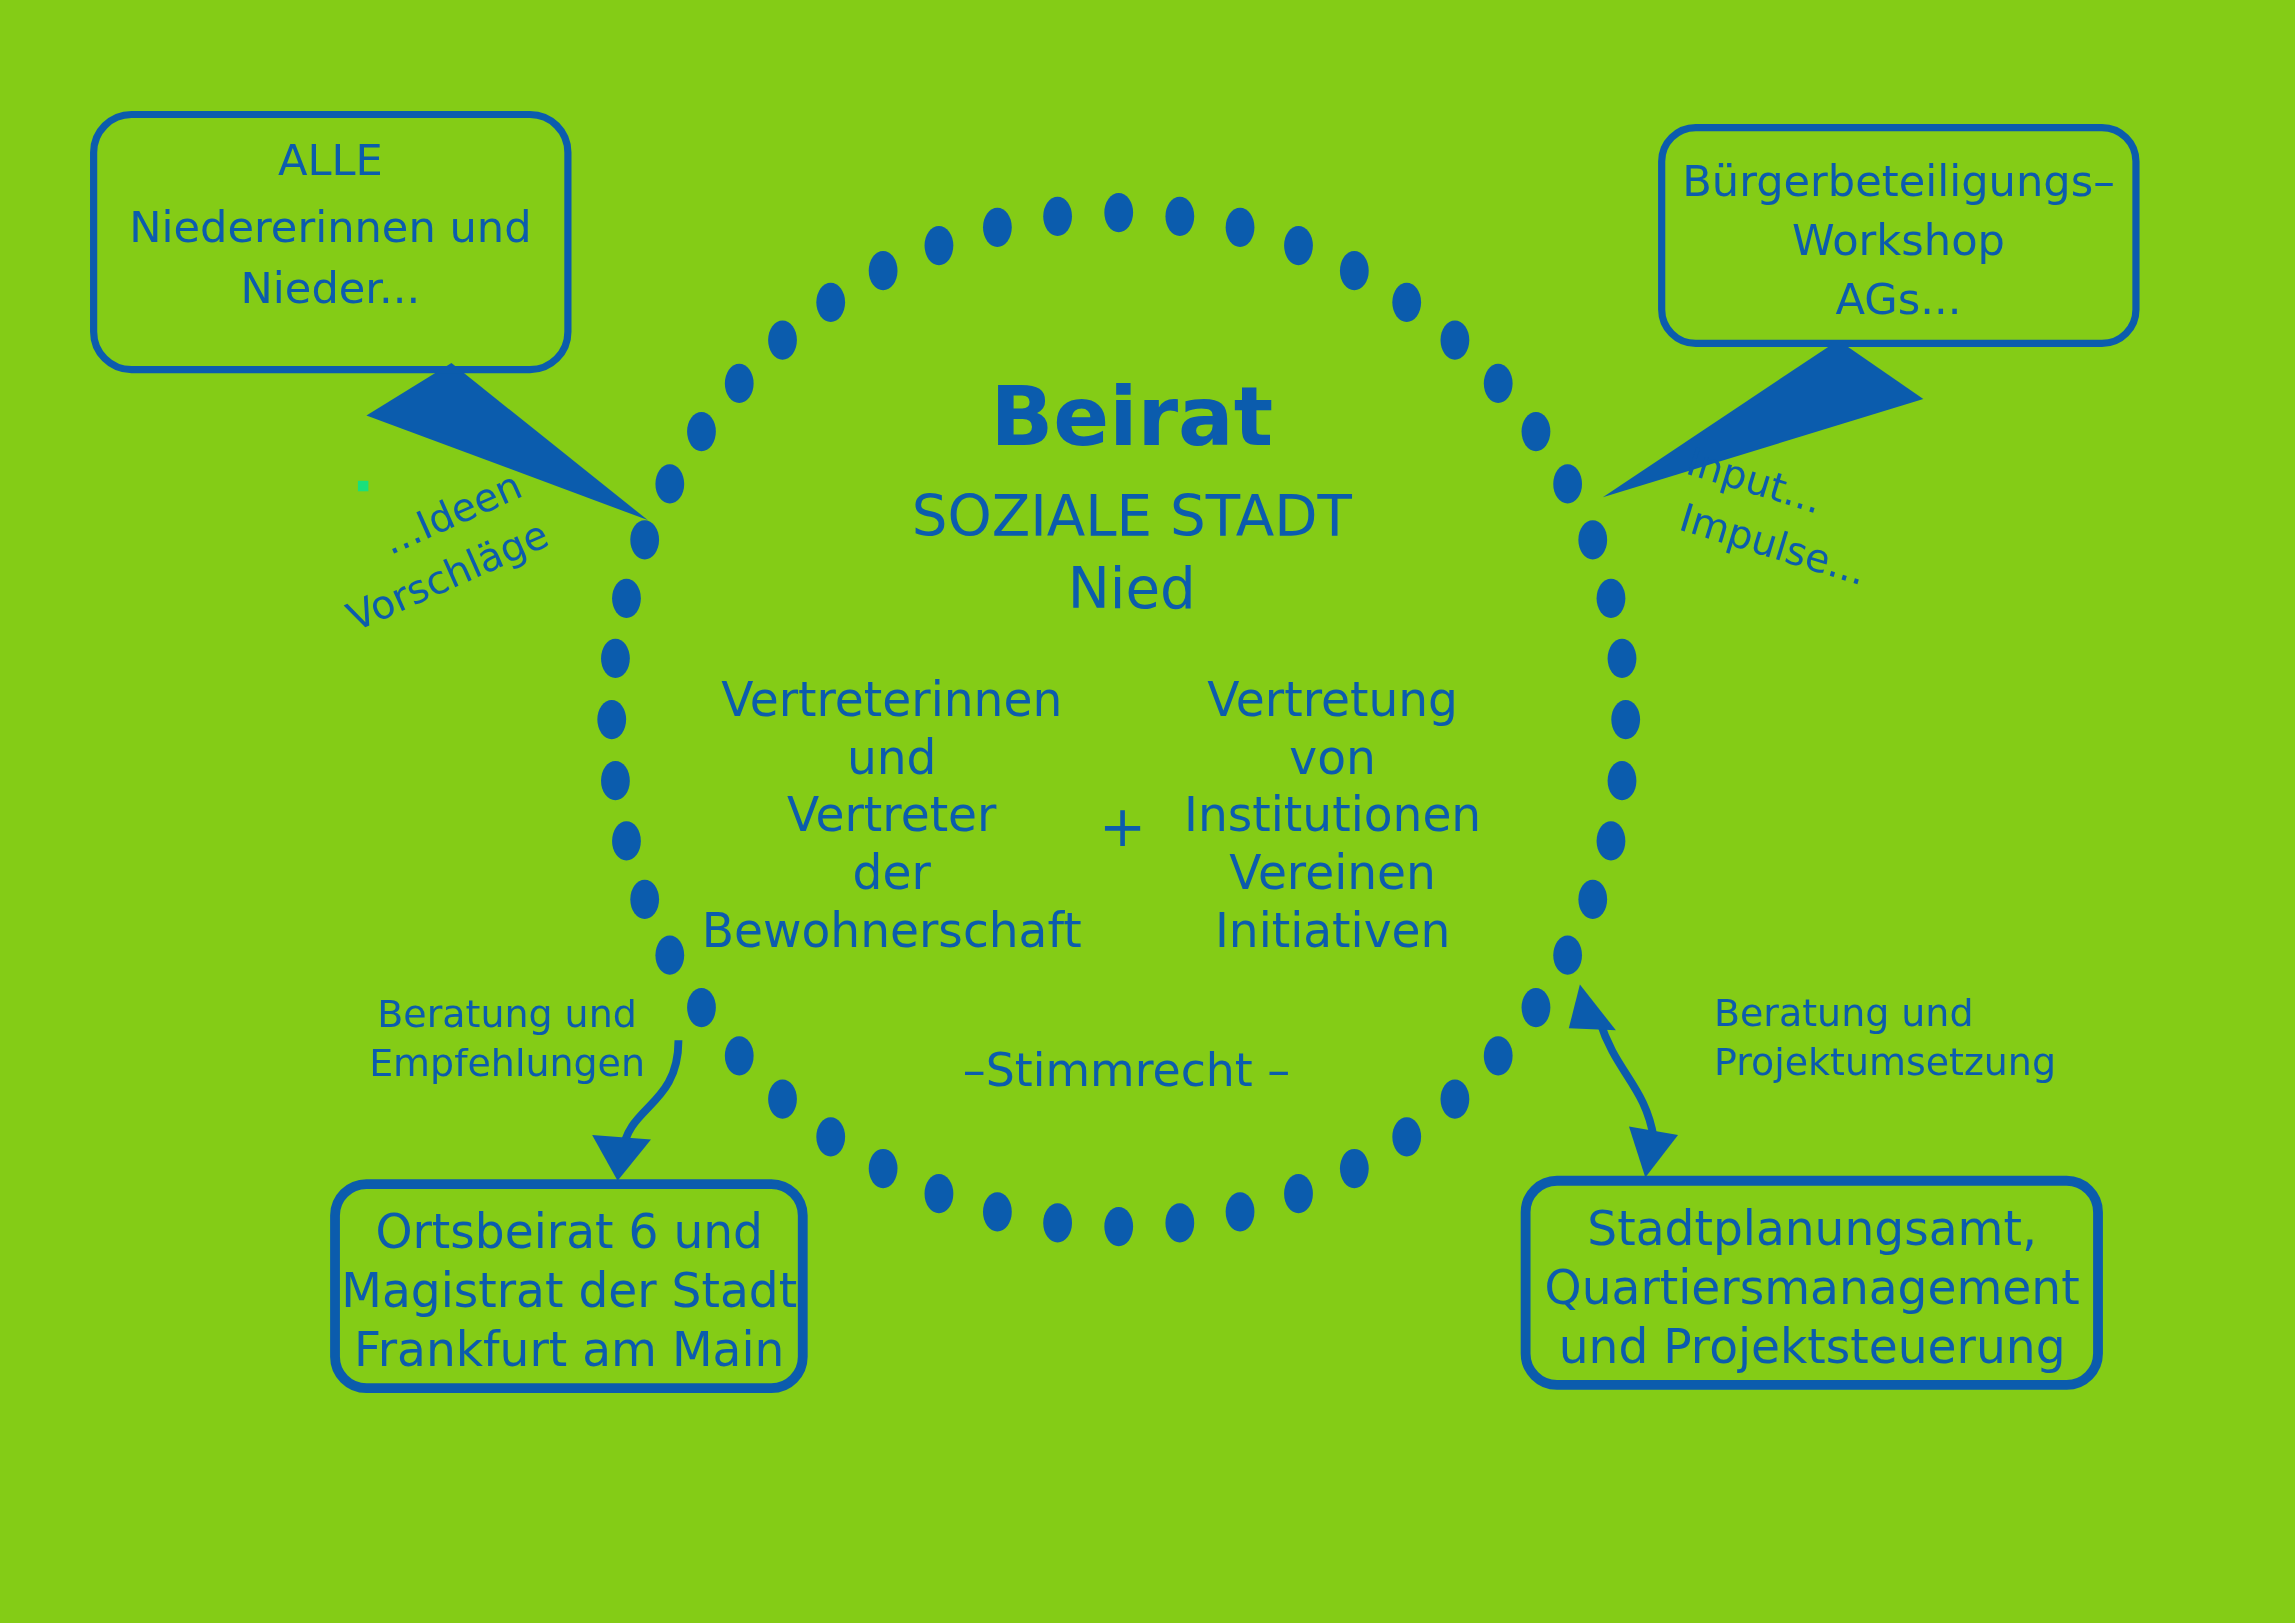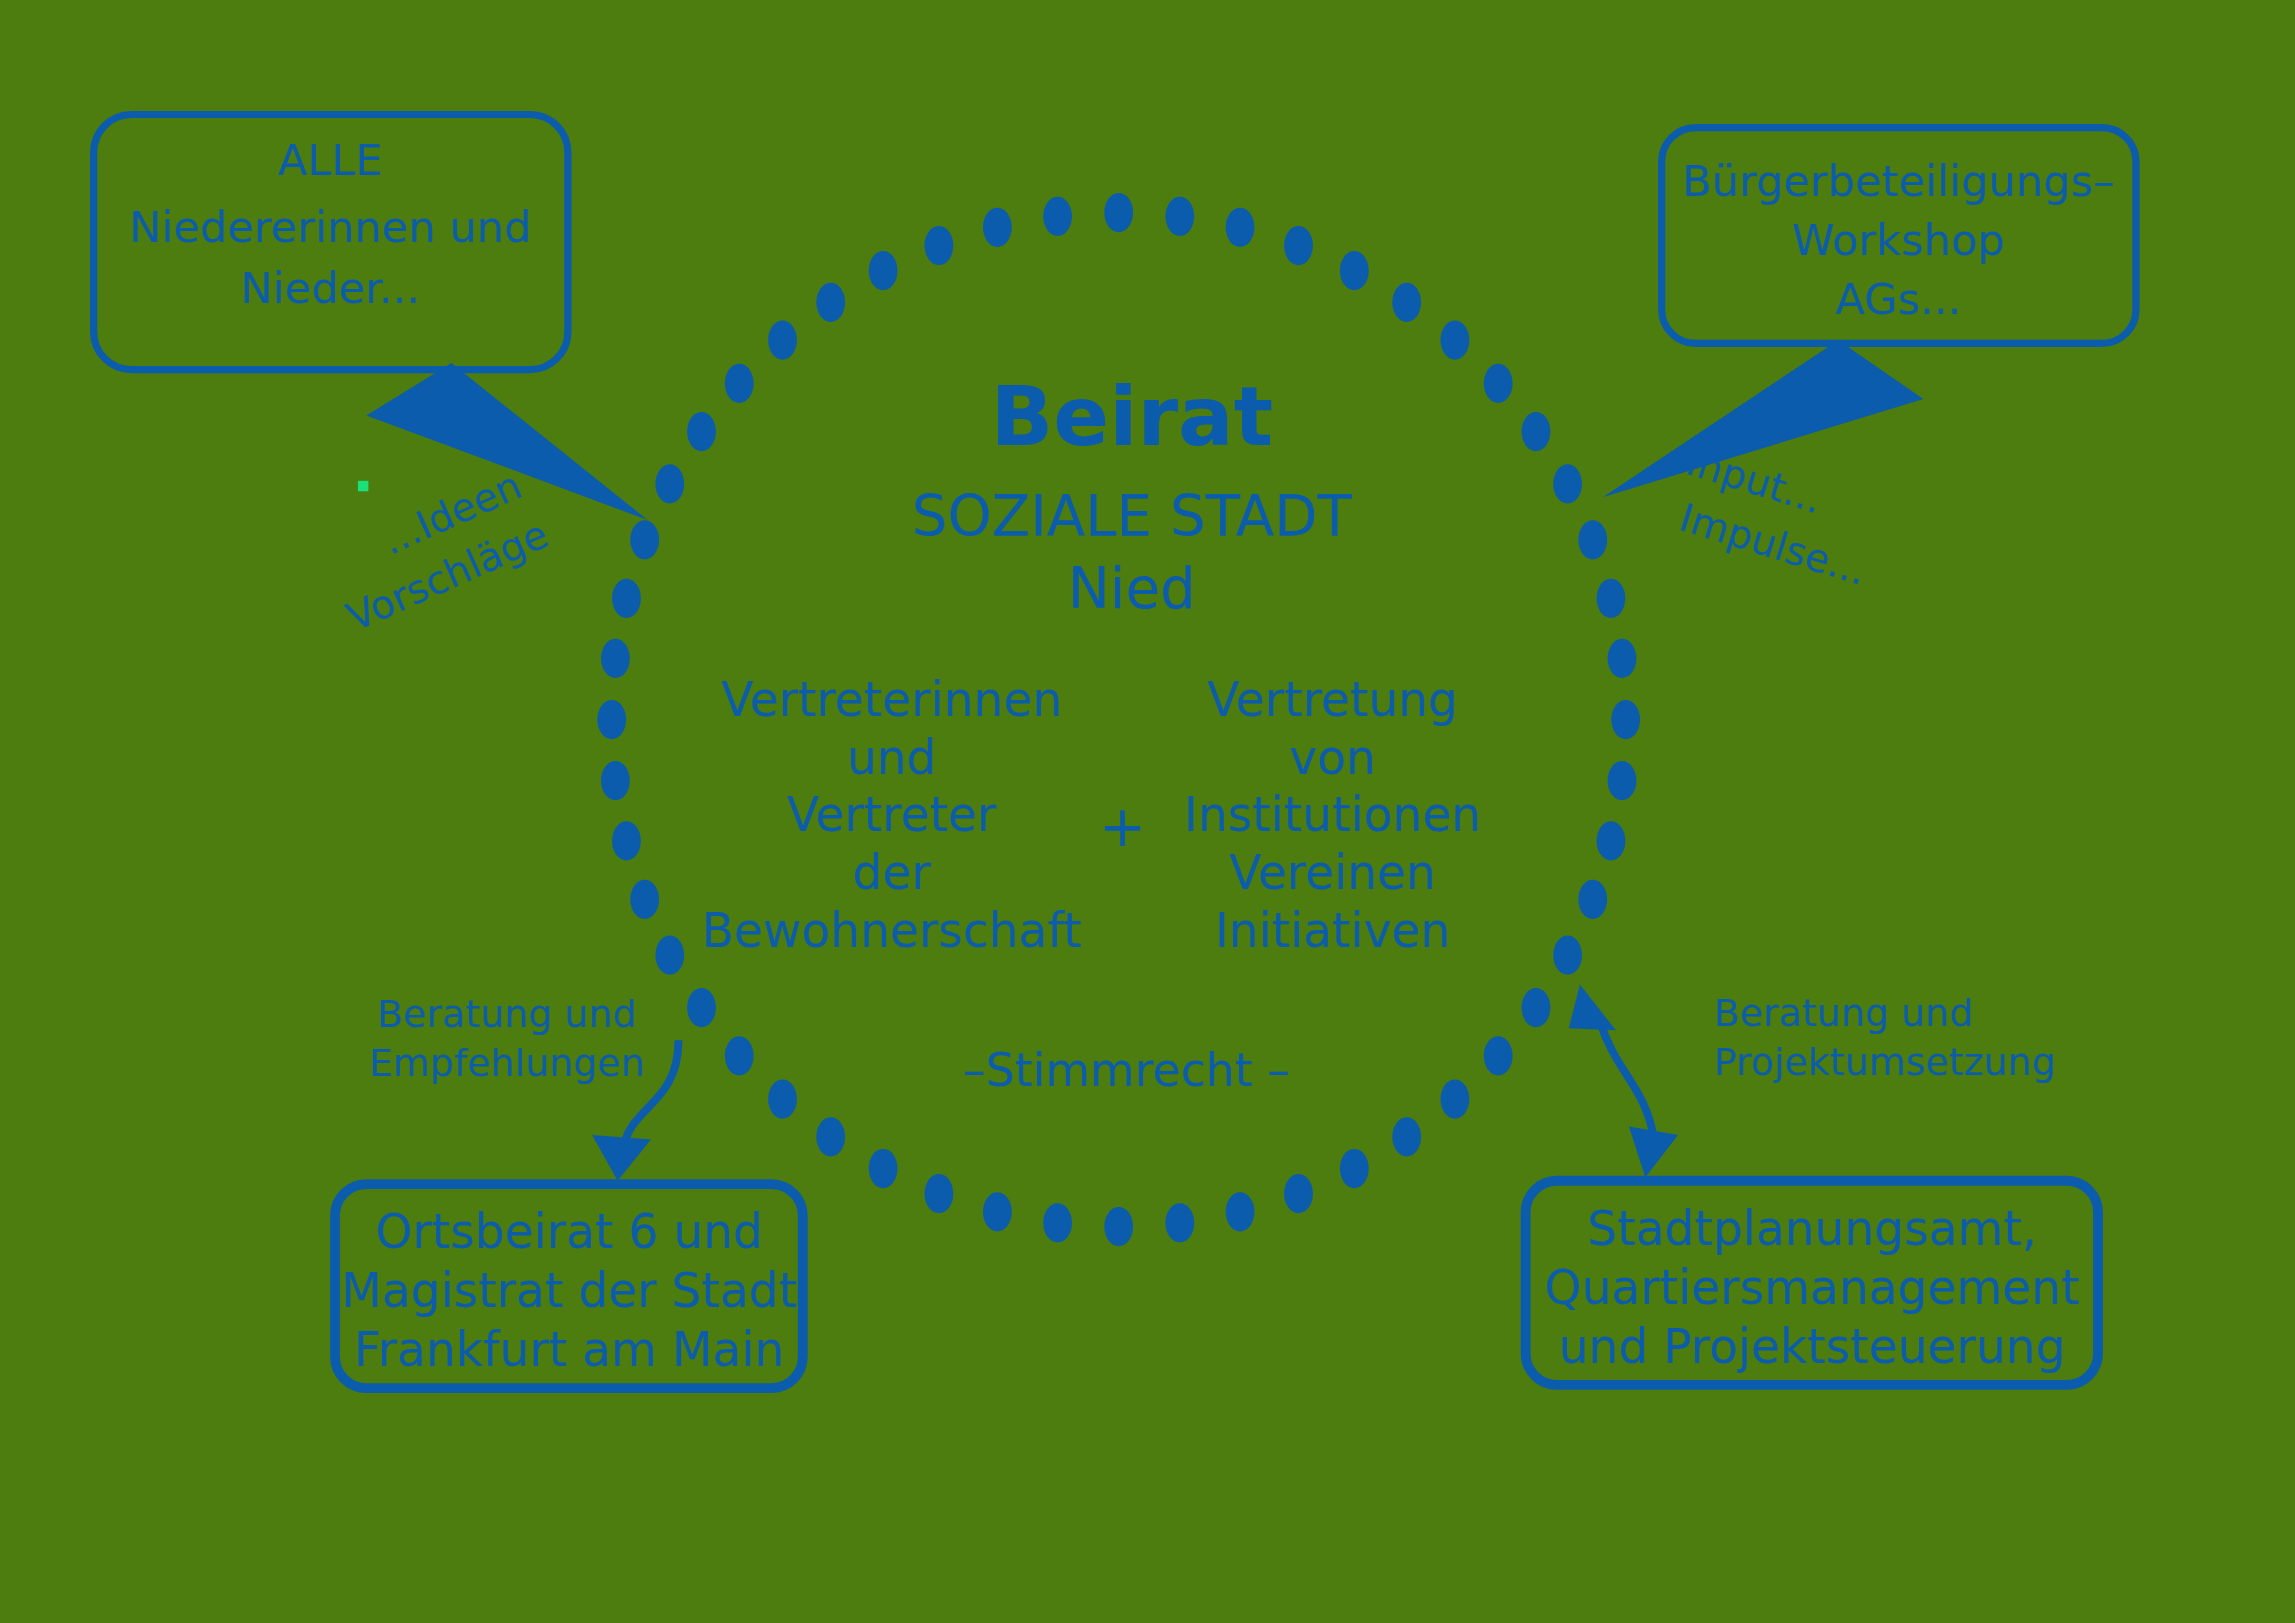--- a/index.html
+++ b/index.html
@@ -5,21 +5,21 @@
 <style>
   html, body {
     margin: 0;
     padding: 0;
     background: #d8d8d8;
   }
   #stage {
     position: relative;
     width: 2295px;
     height: 1623px;
-    background: #4d7c0f;
+    background: #84cc16;
     overflow: hidden;
     font-family: "DejaVu Sans", sans-serif;
   }
   #stage svg {
     position: absolute;
     left: 0;
     top: 0;
     width: 2295px;
     height: 1623px;
   }

